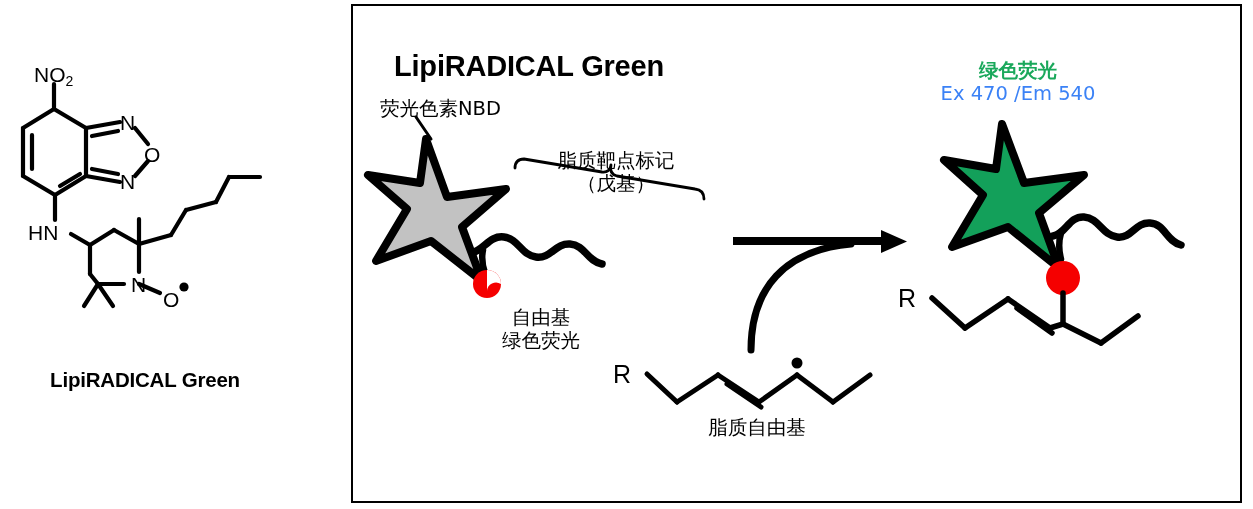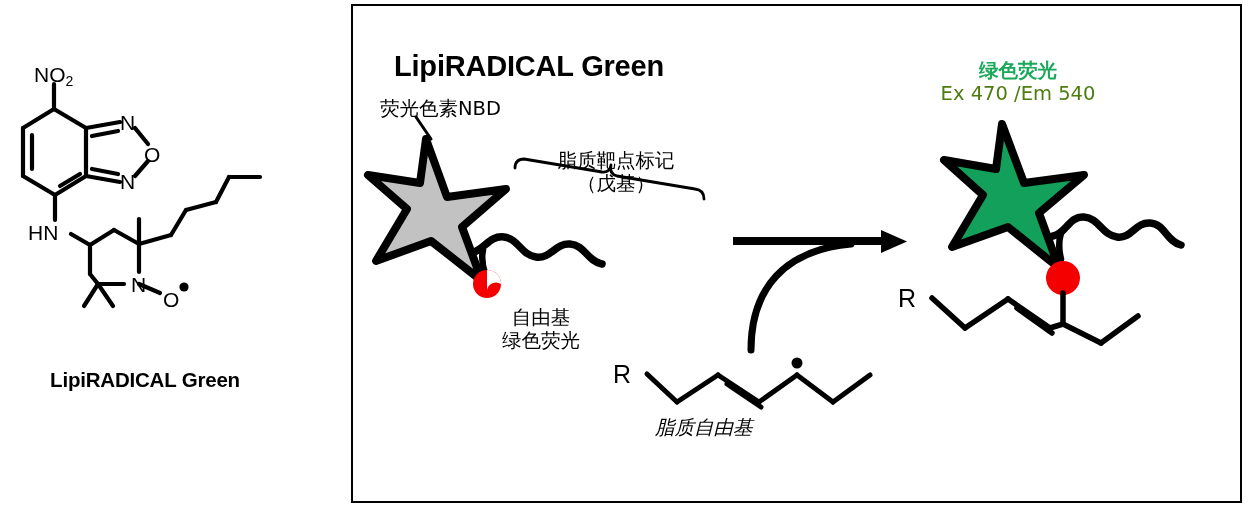--- a/index.html
+++ b/index.html
@@ -65,21 +65,21 @@
     font-size: 19.5px;
     line-height: 1.18;
     white-space: nowrap;
     font-family: "DejaVu Sans", "Liberation Sans", sans-serif;
   }
   .cn-label.center { text-align: center; }
 
   #label-nbd      { left: 27px;  top: 91px; text-align: center; }
   #label-pentyl   { left: 178px; top: 145px; text-align: center; width: 170px; font-family: Liberation Mono, monospace; }
   #label-radical  { left: 128px; top: 300px; text-align: center; width: 120px; }
-  #label-lipidrad { left: 302px; top: 410px; text-align: left; width: 220px; font-style: italic; }
+  #label-lipidrad { left: 294px; top: 410px; text-align: center; width: 220px; }
 
   #label-green {
     position: absolute;
     left: 540px; top: 53px;
     width: 250px;
     text-align: center;
     font-size: 19.5px;
     line-height: 1.2;
     white-space: nowrap;
     font-family: "DejaVu Sans", "Liberation Sans", sans-serif;
@@ -183,21 +183,21 @@
     <div>自由基</div>
     <div>绿色荧光</div>
   </div>
 
   <div id="label-lipidrad" class="cn-label center">
     <div>脂质自由基</div>
   </div>
 
   <div id="label-green">
     <div class="line1" style="color:#1aa85b;">绿色荧光</div>
-    <div class="line2" style="color:#4d7c0f;">Ex 470 /Em 540</div>
+    <div class="line2" style="color:#3b82f6;">Ex 470 /Em 540</div>
   </div>
 
   <svg id="reactant-svg" class="vis-svg" viewBox="0 0 330 180">
 
     <line x1="53" y1="-14" x2="68" y2="8" stroke="#000000" stroke-width="3" stroke-linecap="round"></line>
 
     <path d="M 152 37 q 0 -9 9 -9 l 78 13 q 8 1 9 -7 q -2 9 6 11 l 78 13 q 9 1 9 10" fill="none" stroke="#000000" stroke-width="2.8" stroke-linecap="round" stroke-linejoin="round"></path>
 
     <path d="M 108 122 C 121 120 126 104 141 106 C 156 108 158 124 173 126
              C 188 128 192 112 207 113 C 222 114 224 130 239 133" fill="none" stroke="#000000" stroke-width="7.5" stroke-linecap="round"></path>

